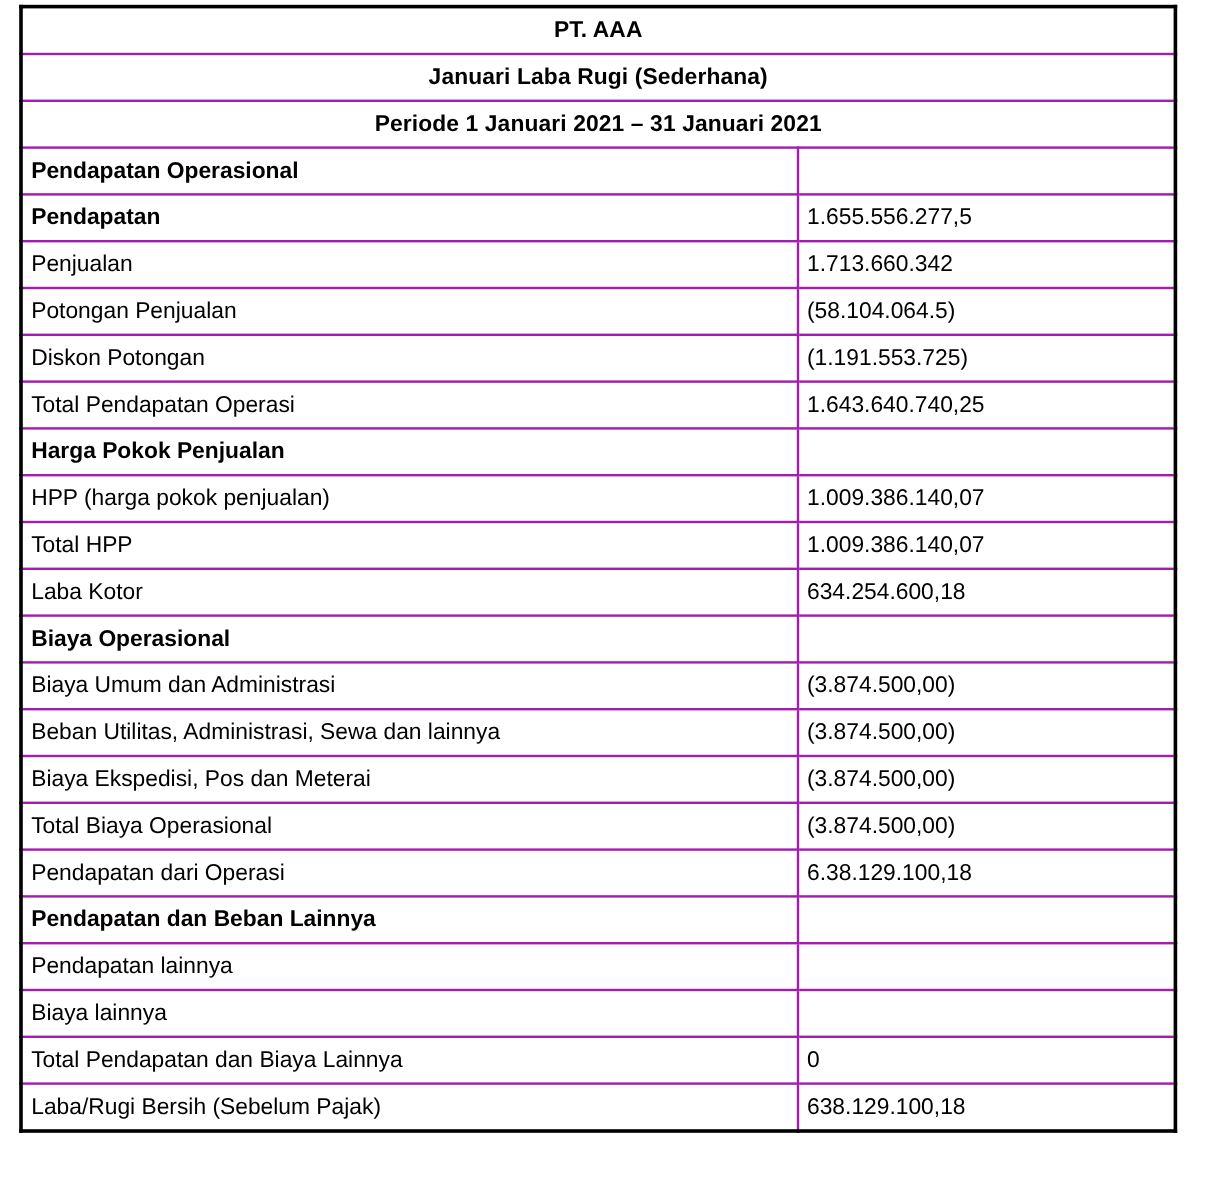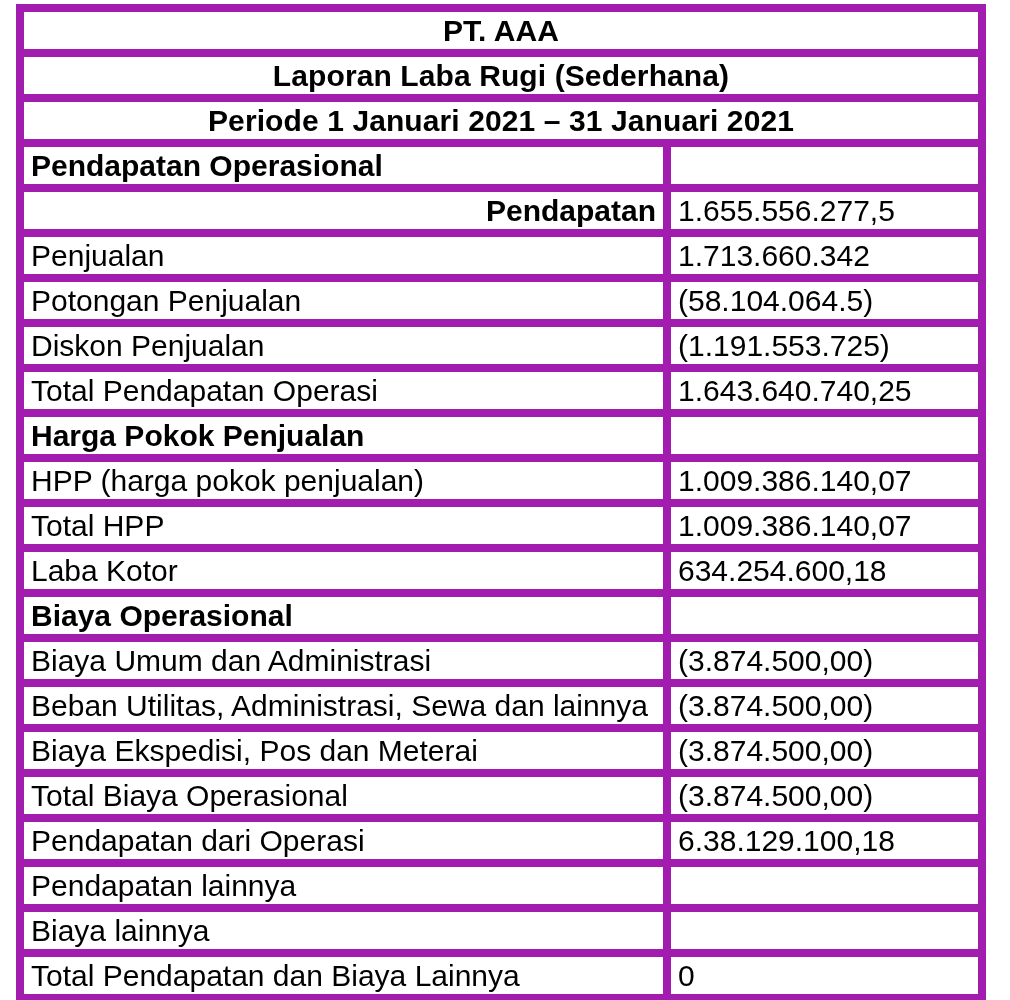--- a/index.html
+++ b/index.html
@@ -33,25 +33,25 @@
     width: 962px;
     border-collapse: collapse;
     table-layout: fixed;
     background: #ffffff;
   }
 
   #report col.c-label { width: 647px; }
   #report col.c-value { width: 315px; }
 
   #report td {
-    border: 8px solid #a21caf;
+    border: 2px solid #a21caf;
     padding: 0 7px;
     height: 37px;
     line-height: 1.05;
-    font-size: 30px;
+    font-size: 19px;
     vertical-align: middle;
     white-space: nowrap;
     overflow: hidden;
   }
 
   
   #report {
     border: 3px solid #000000;
   }
 
@@ -67,21 +67,21 @@
 
   
   td.label {
     text-align: left;
   }
   td.value {
     padding-right: 9px;
   }
 
   tr.section td.label { font-weight: bold; }
-  tr.emphasis td.label { font-weight: bold; text-align: right; }
+  tr.emphasis td.label { font-weight: bold; }
 
   
   td.blank { }
 </style>
 </head>
 <body>
 
 <div id="sheet">
 
   <table id="report">
@@ -89,21 +89,21 @@
       <col class="c-label">
       <col class="c-value">
     </colgroup>
     <tbody>
 
       <tr class="title-row">
         <td class="t-main" colspan="2">PT. AAA</td>
       </tr>
 
       <tr class="title-row">
-        <td class="t-sub" colspan="2">Laporan Laba Rugi (Sederhana)</td>
+        <td class="t-sub" colspan="2">Januari Laba Rugi (Sederhana)</td>
       </tr>
 
       <tr class="title-row">
         <td class="t-period" colspan="2">Periode 1 Januari 2021 – 31 Januari 2021</td>
       </tr>
 
     <tr class="section">
           <td class="label">Pendapatan Operasional</td>
           <td class="value blank"></td>
         </tr>
@@ -113,21 +113,21 @@
         </tr>
         <tr class="normal">
           <td class="label">Penjualan</td>
           <td class="value">1.713.660.342</td>
         </tr>
         <tr class="normal">
           <td class="label">Potongan Penjualan</td>
           <td class="value">(58.104.064.5)</td>
         </tr>
         <tr class="normal">
-          <td class="label">Diskon Penjualan</td>
+          <td class="label">Diskon Potongan</td>
           <td class="value">(1.191.553.725)</td>
         </tr>
         <tr class="normal">
           <td class="label">Total Pendapatan Operasi</td>
           <td class="value">1.643.640.740,25</td>
         </tr>
         <tr class="section">
           <td class="label">Harga Pokok Penjualan</td>
           <td class="value blank"></td>
         </tr>
@@ -160,20 +160,24 @@
           <td class="value">(3.874.500,00)</td>
         </tr>
         <tr class="normal">
           <td class="label">Total Biaya Operasional</td>
           <td class="value">(3.874.500,00)</td>
         </tr>
         <tr class="normal">
           <td class="label">Pendapatan dari Operasi</td>
           <td class="value">6.38.129.100,18</td>
         </tr>
+        <tr class="section">
+          <td class="label">Pendapatan dan Beban Lainnya</td>
+          <td class="value blank"></td>
+        </tr>
         <tr class="normal">
           <td class="label">Pendapatan lainnya</td>
           <td class="value blank"></td>
         </tr>
         <tr class="normal">
           <td class="label">Biaya lainnya</td>
           <td class="value blank"></td>
         </tr>
         <tr class="normal">
           <td class="label">Total Pendapatan dan Biaya Lainnya</td>

